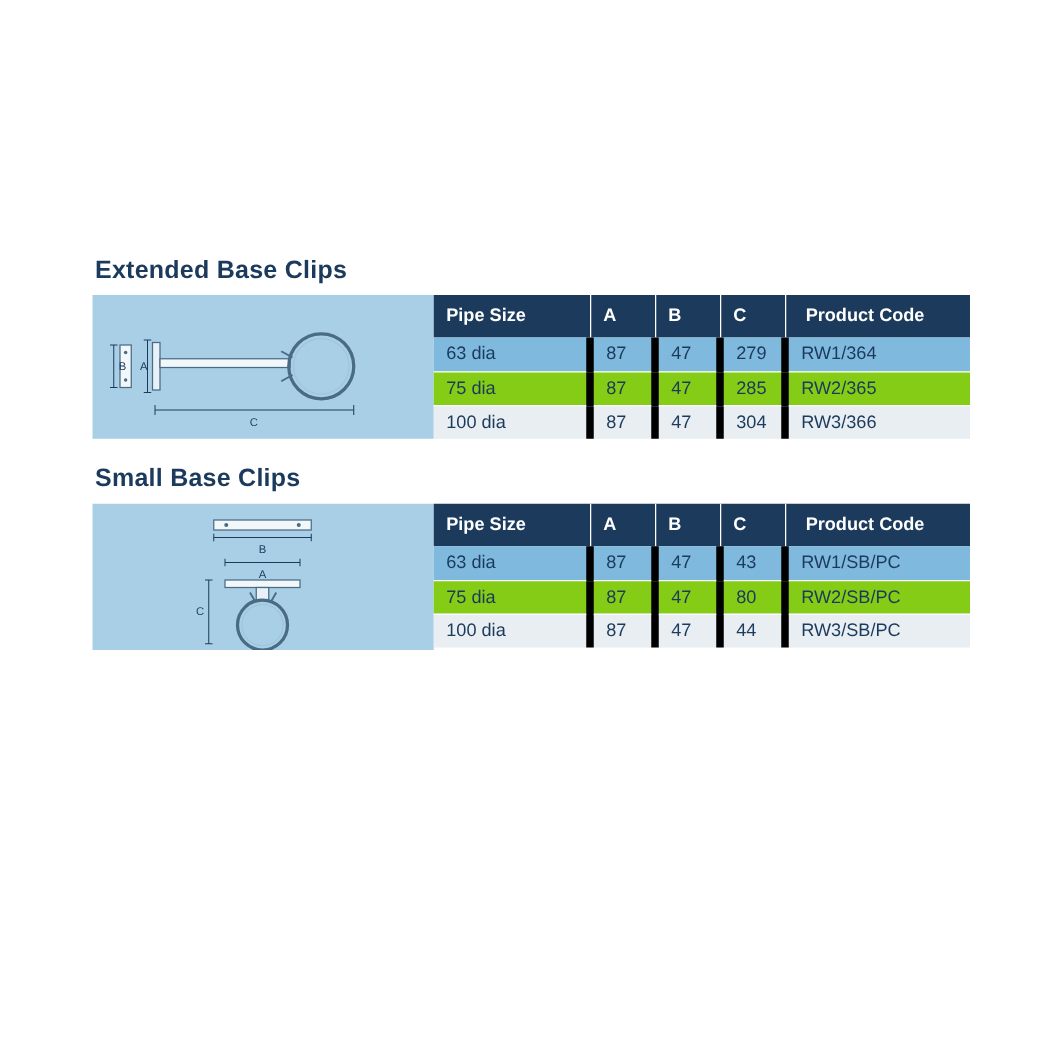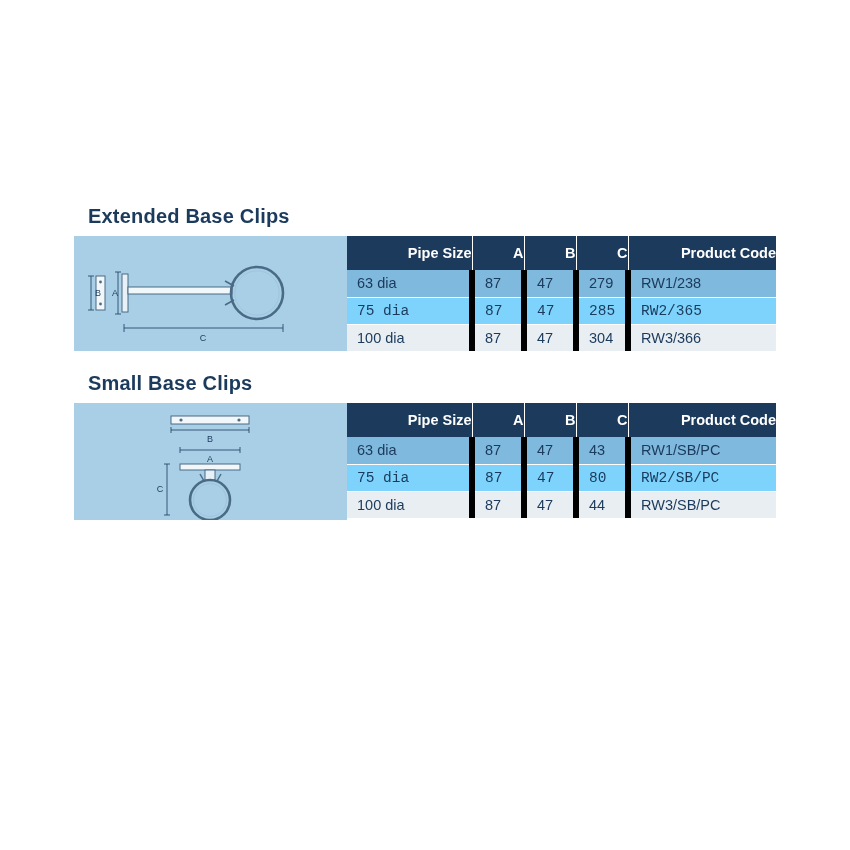--- a/index.html
+++ b/index.html
@@ -29,21 +29,21 @@
     width: 702px;
   }
   #section-extended { top: 205px; }
   #section-small { top: 372px; }
 
   .section-title {
     font-size: 20px;
     font-weight: bold;
     color: #1b3a5c;
     letter-spacing: 0.2px;
-    margin: 0 0 9px 14px;
+    margin: 0 0 9px 2px;
     line-height: 1.1;
   }
 
   .section-body {
     display: flex;
     flex-direction: row;
     align-items: stretch;
     width: 702px;
   }
 
@@ -61,39 +61,39 @@
   table {
     border-collapse: collapse;
     width: 429px;
     table-layout: fixed;
   }
   thead th {
     background: #1b3a5c;
     color: #ffffff;
     font-size: 14.5px;
     font-weight: bold;
-    text-align: right;
+    text-align: left;
     height: 34px;
     padding: 0 0 0 10px;
     border-right: 1px solid #ffffff;
     box-sizing: border-box;
   }
   thead th:last-child { border-right: none; }
   tbody td {
     font-size: 14.5px;
     color: #1b3a5c;
     height: 27px;
     padding: 0 0 0 10px;
     border-right: 6px solid #000000;
     border-bottom: 1px solid #ffffff;
     box-sizing: border-box;
   }
   tbody td:last-child { border-right: none; }
   tbody tr.r0 td { background: #7fb9dd; }
-  tbody tr.r1 td { background: #7dd3fc; font-family: Liberation Mono, monospace; }
+  tbody tr.r1 td { background: #84cc16; }
   tbody tr.r2 td { background: #e8eef2; }
   tbody tr:last-child td { border-bottom: none; }
 
   .c-pipe { width: 125px; }
   .c-a { width: 52px; }
   .c-b { width: 52px; }
   .c-c { width: 52px; }
   .c-code { width: 148px; padding-left: 16px; }
 
   svg { display: block; }
@@ -152,21 +152,21 @@
               <th class="c-c">C</th>
               <th class="c-code">Product Code</th>
             </tr>
           </thead>
           <tbody>
             <tr class="r0">
               <td>63 dia</td>
               <td>87</td>
               <td>47</td>
               <td>279</td>
-              <td>RW1/238</td>
+              <td>RW1/364</td>
             </tr>
             <tr class="r1">
               <td>75 dia</td>
               <td>87</td>
               <td>47</td>
               <td>285</td>
               <td>RW2/365</td>
             </tr>
             <tr class="r2">
               <td>100 dia</td>

